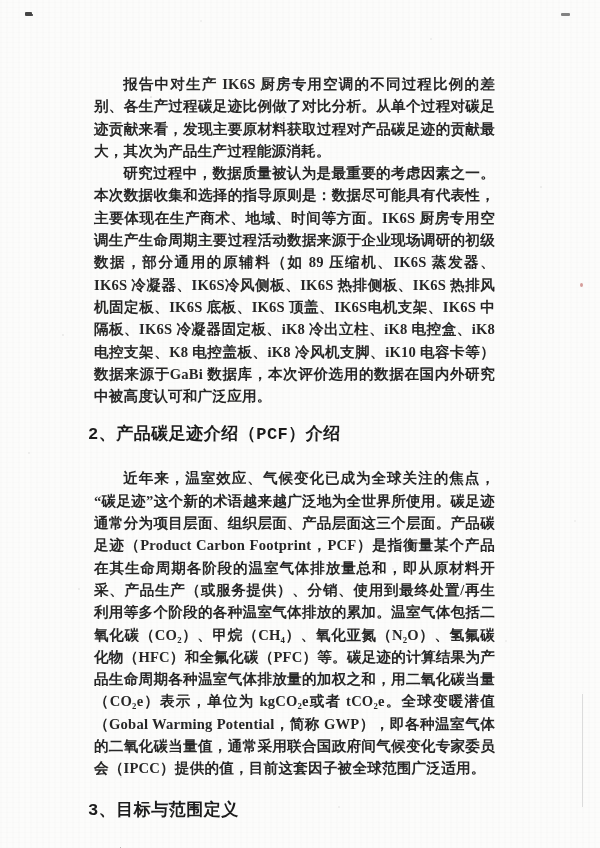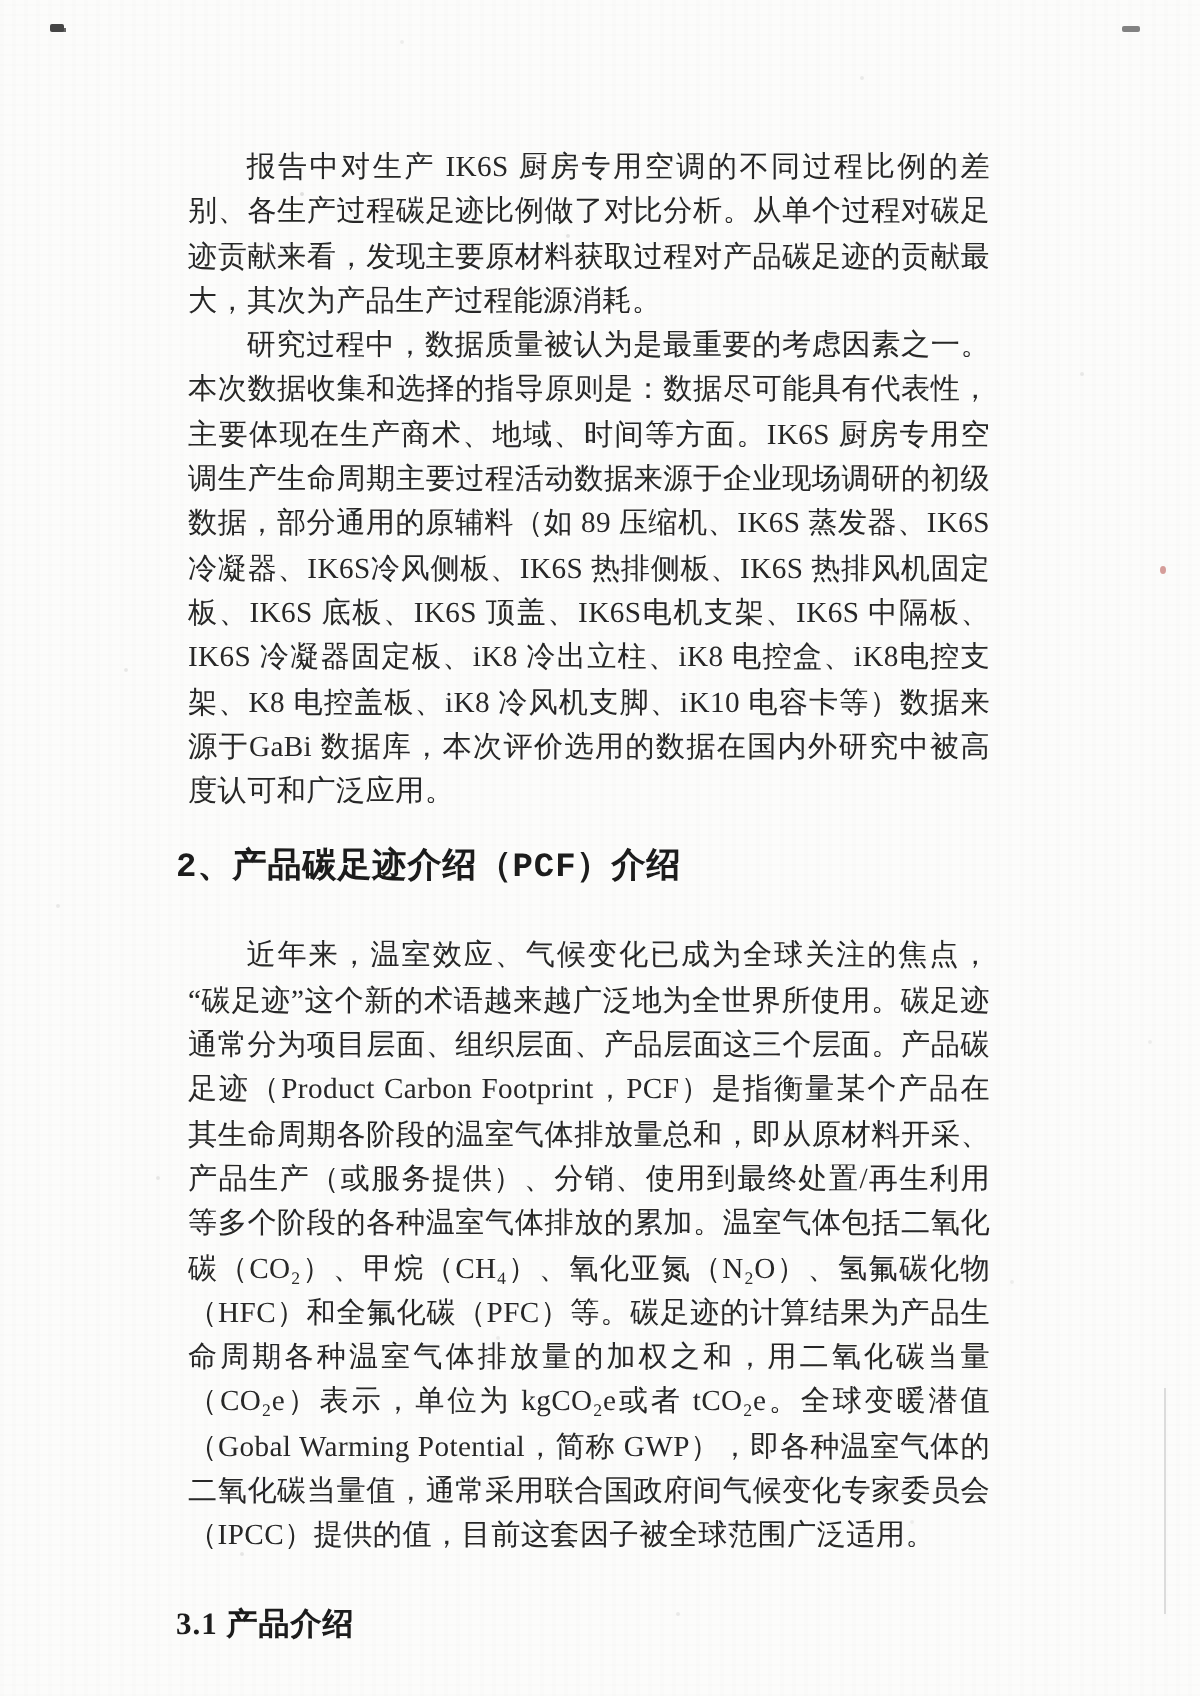--- a/index.html
+++ b/index.html
@@ -30,20 +30,21 @@
     width: 401px;
   }
   .body-para {
     margin: 0;
     font-size: 14.6px;
     line-height: 22.3px;
     color: #272727;
     text-align: justify;
     text-indent: 2em;
     letter-spacing: 0.2px;
+    font-weight: bold;
   }
   .body-para.first {
     margin-top: 73px;
   }
   .section-heading {
     margin: 16px 0 20px -6px;
     font-size: 17px;
     line-height: 24px;
     font-weight: bold;
     color: #1c1c1c;
@@ -141,17 +142,18 @@
   <div class="content">
 
     <p class="body-para first">报告中对生产 IK6S 厨房专用空调的不同过程比例的差别、各生产过程碳足迹比例做了对比分析。从单个过程对碳足迹贡献来看，发现主要原材料获取过程对产品碳足迹的贡献最大，其次为产品生产过程能源消耗。</p>
 
     <p class="body-para">研究过程中，数据质量被认为是最重要的考虑因素之一。本次数据收集和选择的指导原则是：数据尽可能具有代表性，主要体现在生产商术、地域、时间等方面。IK6S 厨房专用空调生产生命周期主要过程活动数据来源于企业现场调研的初级数据，部分通用的原辅料（如 89 压缩机、IK6S 蒸发器、IK6S 冷凝器、IK6S冷风侧板、IK6S 热排侧板、IK6S 热排风机固定板、IK6S 底板、IK6S 顶盖、IK6S电机支架、IK6S 中隔板、IK6S 冷凝器固定板、iK8 冷出立柱、iK8 电控盒、iK8电控支架、K8 电控盖板、iK8 冷风机支脚、iK10 电容卡等）数据来源于GaBi 数据库，本次评价选用的数据在国内外研究中被高度认可和广泛应用。</p>
 
     <h2 class="section-heading">2、产品碳足迹介绍（PCF）介绍</h2>
 
     <p class="body-para">近年来，温室效应、气候变化已成为全球关注的焦点，“碳足迹”这个新的术语越来越广泛地为全世界所使用。碳足迹通常分为项目层面、组织层面、产品层面这三个层面。产品碳足迹（Product Carbon Footprint，PCF）是指衡量某个产品在其生命周期各阶段的温室气体排放量总和，即从原材料开采、产品生产（或服务提供）、分销、使用到最终处置/再生利用等多个阶段的各种温室气体排放的累加。温室气体包括二氧化碳（CO₂）、甲烷（CH₄）、氧化亚氮（N₂O）、氢氟碳化物（HFC）和全氟化碳（PFC）等。碳足迹的计算结果为产品生命周期各种温室气体排放量的加权之和，用二氧化碳当量（CO₂e）表示，单位为 kgCO₂e或者 tCO₂e。全球变暖潜值（Gobal Warming Potential，简称 GWP），即各种温室气体的二氧化碳当量值，通常采用联合国政府间气候变化专家委员会（IPCC）提供的值，目前这套因子被全球范围广泛适用。</p>
 
+    <h2 class="section-heading goal-scope">3、目标与范围定义</h2>
 
     <h3 class="subsection-heading">3.1 产品介绍</h3>
 
   </div>
 </div>
 
 </body></html>

